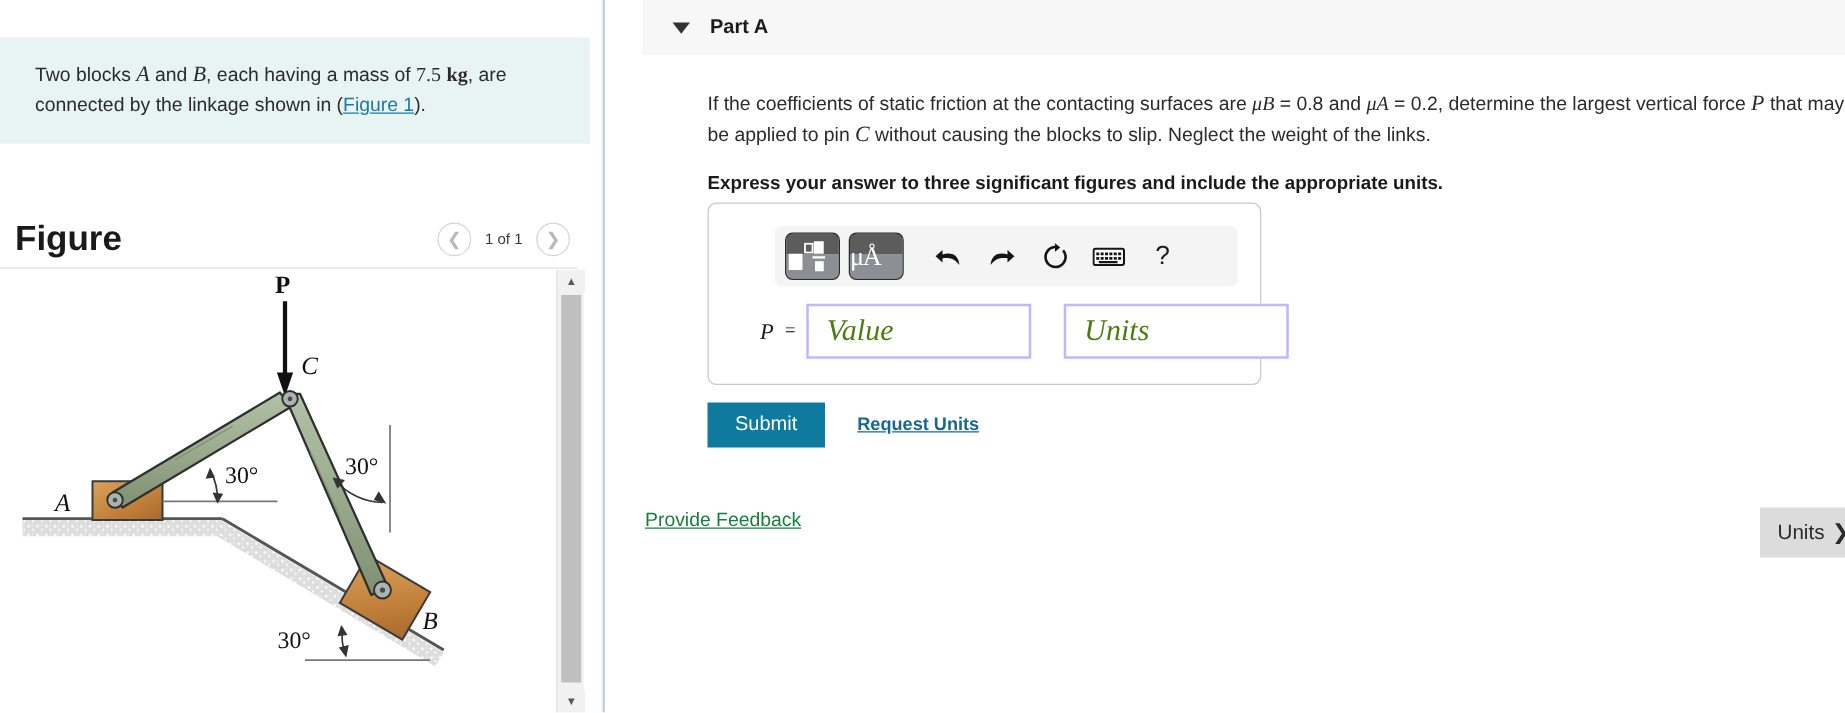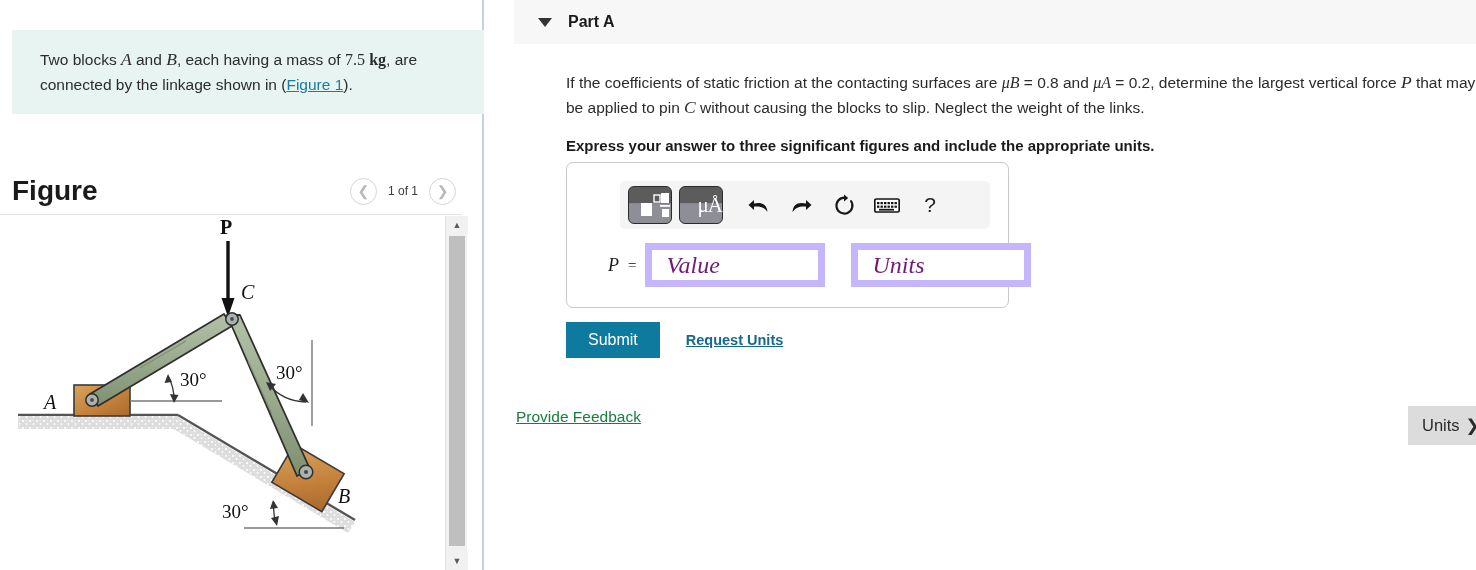--- a/index.html
+++ b/index.html
@@ -13,21 +13,21 @@
   #root { position: relative; width: 1476px; height: 570px; }
 
   
   #left-panel {
     position: absolute; left: 0; top: 0;
     width: 484px; height: 570px;
     background: #fff;
     border-right: 2px solid #c3d2dc;
   }
   #problem-statement {
-    position: absolute; left: 12px; top: 30px;
+    position: absolute; left: 0; top: 30px;
     width: 472px; padding: 16px 22px 18px 28px;
     background: #e7f4f2;
     font-size: 15.5px; color: #2b2b2b; line-height: 1.52;
   }
   .mvar { font-family: "Liberation Serif", serif; font-style: italic; font-size: 17.5px; }
   .mbold { font-family: "Liberation Serif", serif; font-weight: bold; font-size: 16px; font-style: normal;}
   .mnum { font-family: "Liberation Serif", serif; font-style: normal; font-size: 16px; }
   .figlink { color: #1a7ba5; text-decoration: underline; cursor: pointer; }
 
   #figure-header {
@@ -101,34 +101,34 @@
   #answer-toolbar {
     position: absolute; left: 53px; top: 18px;
     width: 370px; height: 48px;
     background: #f4f4f4; border-radius: 5px;
     display: flex; align-items: center; gap: 7px; padding: 0 8px;
   }
   .tb-sq {
     width: 44px; height: 38px; border-radius: 6px;
     background: linear-gradient(to bottom, #5c5c5c 0%, #5c5c5c 45%, #8e8e96 46%, #8e8e96 100%);
     border: 1px solid #2b2b2b;
-    display: flex; align-items: center; justify-content: flex-end;
+    display: flex; align-items: center; justify-content: flex-start;
     cursor: pointer; position: relative;
   }
   .tb-icon { width: 36px; height: 36px; display: flex; align-items: center; justify-content: center; cursor: pointer; color: #1c1c1c; font-size: 21px; }
   .tb-gap { width: 3px; }
   #ua-glyph { color: #fff; font-family: "Liberation Serif", serif; font-size: 21px; letter-spacing: -1px; }
 
   #answer-row { position: absolute; left: 18px; top: 80px; display: flex; align-items: center; gap: 9px; }
   #p-label { font-family: "Liberation Serif", serif; font-size: 18px; font-style: italic; color: #1a1a1a; width: 34px; text-align: right; }
   #p-eq { font-family: "Liberation Serif", serif; font-size: 15px; }
   .ansfield {
-    height: 44px; border: 7px solid #c4b5fd; background: #fff;
+    height: 44px; border: 2px solid #c4b5fd; background: #fff;
     font-family: "Liberation Serif", serif; font-style: italic;
-    font-size: 24px; color: #701a75; padding: 0 14px;
+    font-size: 24px; color: #4d7c0f; padding: 0 14px;
     display: flex; align-items: center; cursor: text;
   }
   #field-value { width: 180px; }
   #field-units { width: 180px; margin-left: 17px; }
 
   #submit-row { position: absolute; left: 80px; top: 322px; display: flex; align-items: center; gap: 26px; }
   #submit-button {
     background: #0e7a9e; color: #fff; border: none;
     font-size: 16px; padding: 9px 22px; cursor: pointer;
     font-family: "Liberation Sans", sans-serif;

